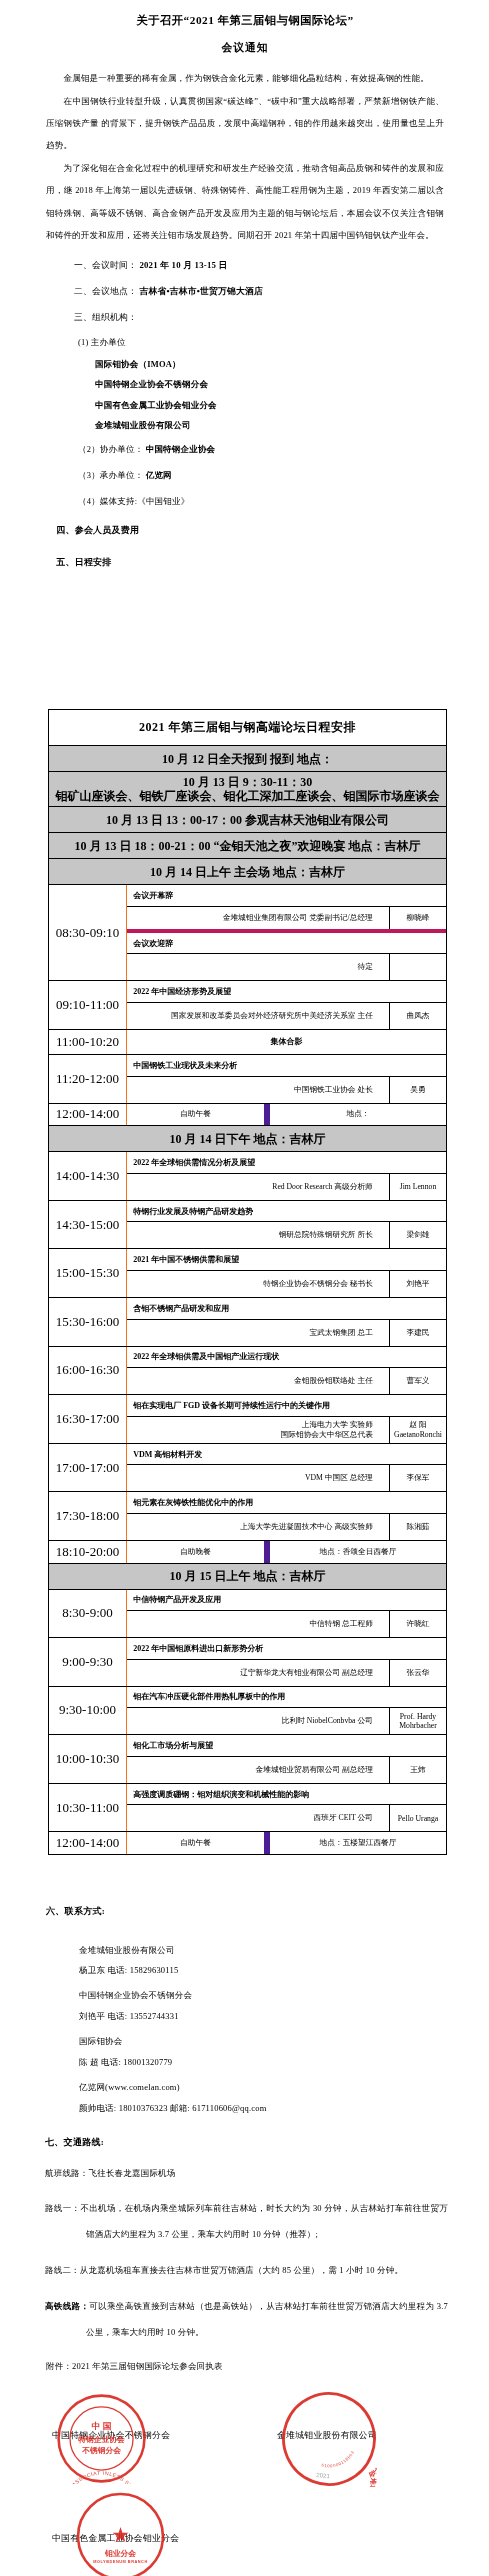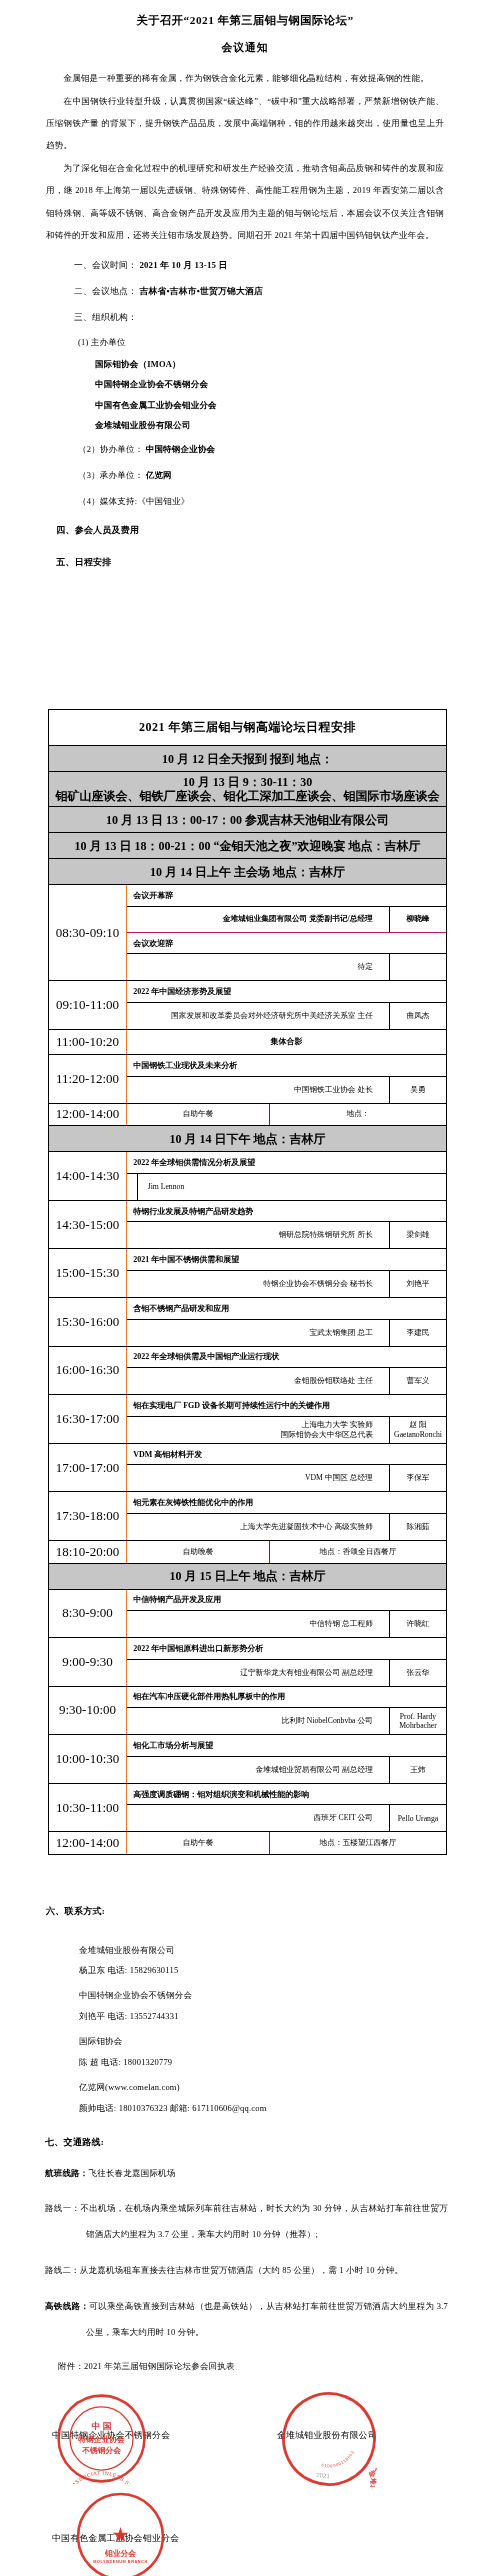--- a/index.html
+++ b/index.html
@@ -29,42 +29,42 @@
   .band{background:#c6c6c6;border-top:1px solid #000;min-height:26px;display:flex;flex-direction:column;
         justify-content:center;text-align:center;font-weight:bold;font-size:12px;padding:3.1px 0;}
   .band div{line-height:14px;}
   .s-row{display:flex;border-top:1px solid #000;align-items:stretch;}
   .s-time{width:78px;border-right:1px solid #f97316;display:flex;align-items:center;justify-content:center;
           font-size:13px;flex:none;}
   .s-body{flex:1;display:flex;flex-direction:column;min-width:0;}
   .talk-t{min-height:21.6px;border-bottom:1px solid #000;display:flex;align-items:center;
           padding:2.1px 6.2px;font-weight:bold;font-size:8px;text-align:left;}
   .talk-s{min-height:26px;display:flex;align-items:stretch;}
-  .talk-s.sep{border-bottom:1px solid #be185d;font-weight:bold;}
+  .talk-s.sep{border-bottom:4px solid #be185d;}
   .talk-org{flex:1;display:flex;align-items:center;justify-content:flex-end;text-align:right;
             padding:2.1px 6.2px;font-size:7.7px;white-space:pre-line;min-width:0;}
   .talk-name{width:57px;flex:none;border-left:1px solid #000;display:flex;align-items:center;
              justify-content:center;text-align:center;font-size:7.7px;white-space:pre-line;padding:1px;margin-left:10px;}
   .full-cell{flex:1;display:flex;align-items:center;justify-content:center;font-weight:bold;font-size:8px;min-height:24px;}
-  .meal-l{width:143px;flex:none;border-right:1px solid #4c1d95;display:flex;align-items:center;justify-content:center;font-size:7.7px;min-height:21.6px;}
+  .meal-l{width:143px;flex:none;border-right:6px solid #4c1d95;display:flex;align-items:center;justify-content:center;font-size:7.7px;min-height:21.6px;}
   .meal-r{flex:1;display:flex;align-items:center;justify-content:center;font-size:7.7px;}
 
   
   #contacts{position:absolute;top:1905px;left:46px;width:398px;}
   .sec-h{font-size:9px;font-weight:bold;letter-spacing:0.3px;}
   .cgroup{margin-top:4.6px;}
   .cgroup div{line-height:20.6px;font-size:8.5px;padding-left:33px;letter-spacing:0.2px;}
   #contacts .cgroup:first-of-type{margin-top:21.6px;}
   #transport{position:absolute;top:2136px;left:45px;width:403px;}
   .flight{margin-top:12px;font-size:8.5px;line-height:24px;letter-spacing:0.2px;}
-  .flight .b{font-weight:bold;}
+  .flight .b{font-weight:normal;}
   .route{margin-top:10px;font-size:8.5px;line-height:26px;padding-left:41px;text-indent:-41px;
          text-align:justify;letter-spacing:0.2px;}
   .route .lbl.b{font-weight:bold;}
-  #attach{position:absolute;top:2361px;left:46px;font-size:8.5px;letter-spacing:0.2px;margin-left:12px;}
+  #attach{position:absolute;top:2361px;left:46px;font-size:8.5px;letter-spacing:0.2px;}
 
   
   #stamps{position:absolute;top:2391px;left:0;width:489px;height:206px;}
   .caption{position:absolute;font-size:8.8px;letter-spacing:0.3px;z-index:1;}
   .stamp{position:absolute;z-index:2;opacity:.9;}
   .stamp text{fill:#d8261d;font-family:"Liberation Sans","DejaVu Sans",sans-serif;}
   .stamp .cn{font-weight:bold;text-anchor:middle;}
 </style>
 </head>
 <body>
@@ -160,20 +160,21 @@
           <div class="meal-r" data-interactable="false">地点：</div>
         </div>
         <div class="band" data-interactable="false">
           <div data-interactable="false">10 月 14 日下午         地点：吉林厅</div>
         </div>
         <div class="s-row" data-interactable="false">
           <div class="s-time" data-interactable="false">14:00-14:30</div>
           <div class="s-body" data-interactable="false">
             <div class="talk-t" data-interactable="false">2022 年全球钼供需情况分析及展望</div>
             <div class="talk-s" data-interactable="false">
+              <div class="talk-org" data-interactable="false">Red Door Research   高级分析师</div>
               <div class="talk-name" data-interactable="false">Jim Lennon</div>
             </div>
           </div>
         </div>
         <div class="s-row" data-interactable="false">
           <div class="s-time" data-interactable="false">14:30-15:00</div>
           <div class="s-body" data-interactable="false">
             <div class="talk-t" data-interactable="false">特钢行业发展及特钢产品研发趋势</div>
             <div class="talk-s" data-interactable="false">
               <div class="talk-org" data-interactable="false">钢研总院特殊钢研究所  所长</div>

